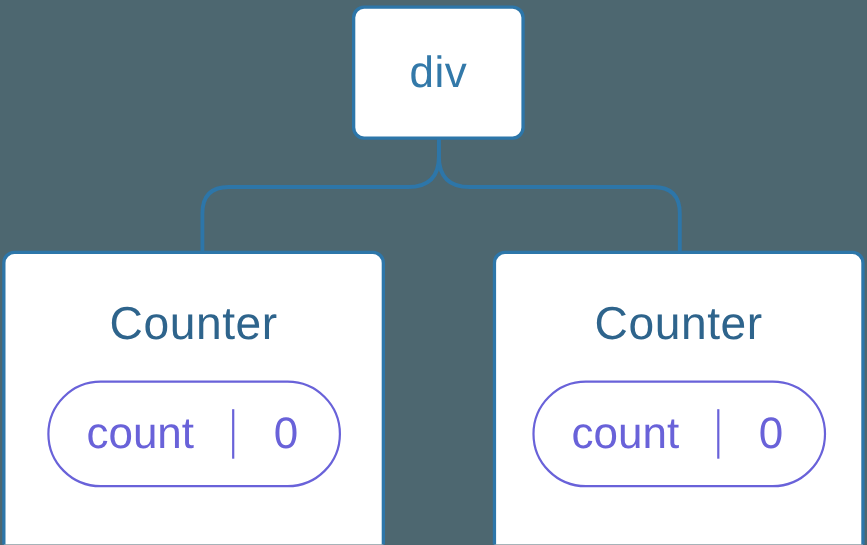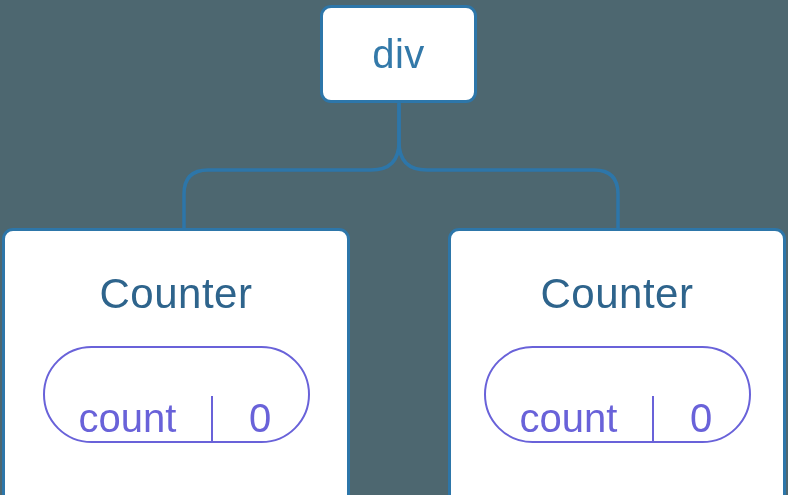--- a/index.html
+++ b/index.html
@@ -36,21 +36,21 @@
     stroke-linecap: round;
   }
   .node {
     position: absolute;
     background: var(--node-fill);
     border: 3px solid var(--node-border);
     border-radius: 11px;
   }
   .node.root {
     left: 320px; top: 5px;
-    width: 157px; height: 98px;
+    width: 157px; height: 122px;
     display: flex;
     align-items: center;
     justify-content: center;
   }
   .root-label {
     font-size: 40px;
     font-weight: 500;
     color: var(--root-label);
     letter-spacing: 0.5px;
   }
@@ -71,21 +71,21 @@
     line-height: 50px;
     letter-spacing: 0.5px;
   }
   .state-pill {
     margin-top: 27px;
     width: 267px;
     height: 97px;
     border: 2px solid var(--state-purple);
     border-radius: 49px;
     display: flex;
-    align-items: flex-end;
+    align-items: center;
     overflow: hidden;
     background: var(--node-fill);
   }
   .state-key-cell {
     flex: 0 0 168px;
     display: flex;
     align-items: center;
     justify-content: center;
     border-right: 2px solid var(--state-purple);
   }

